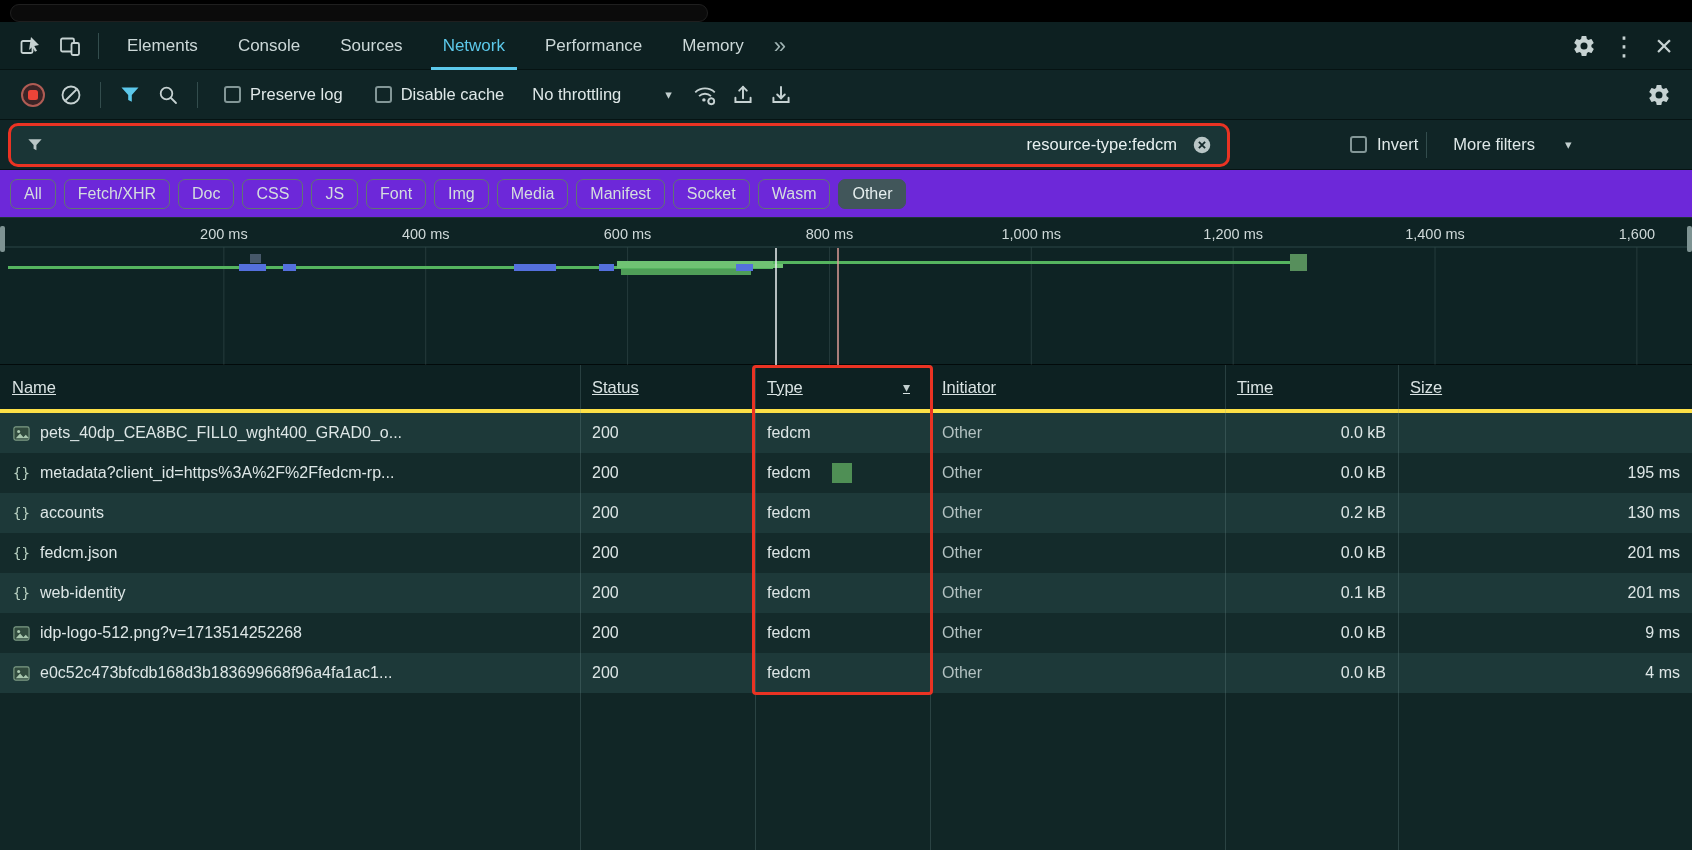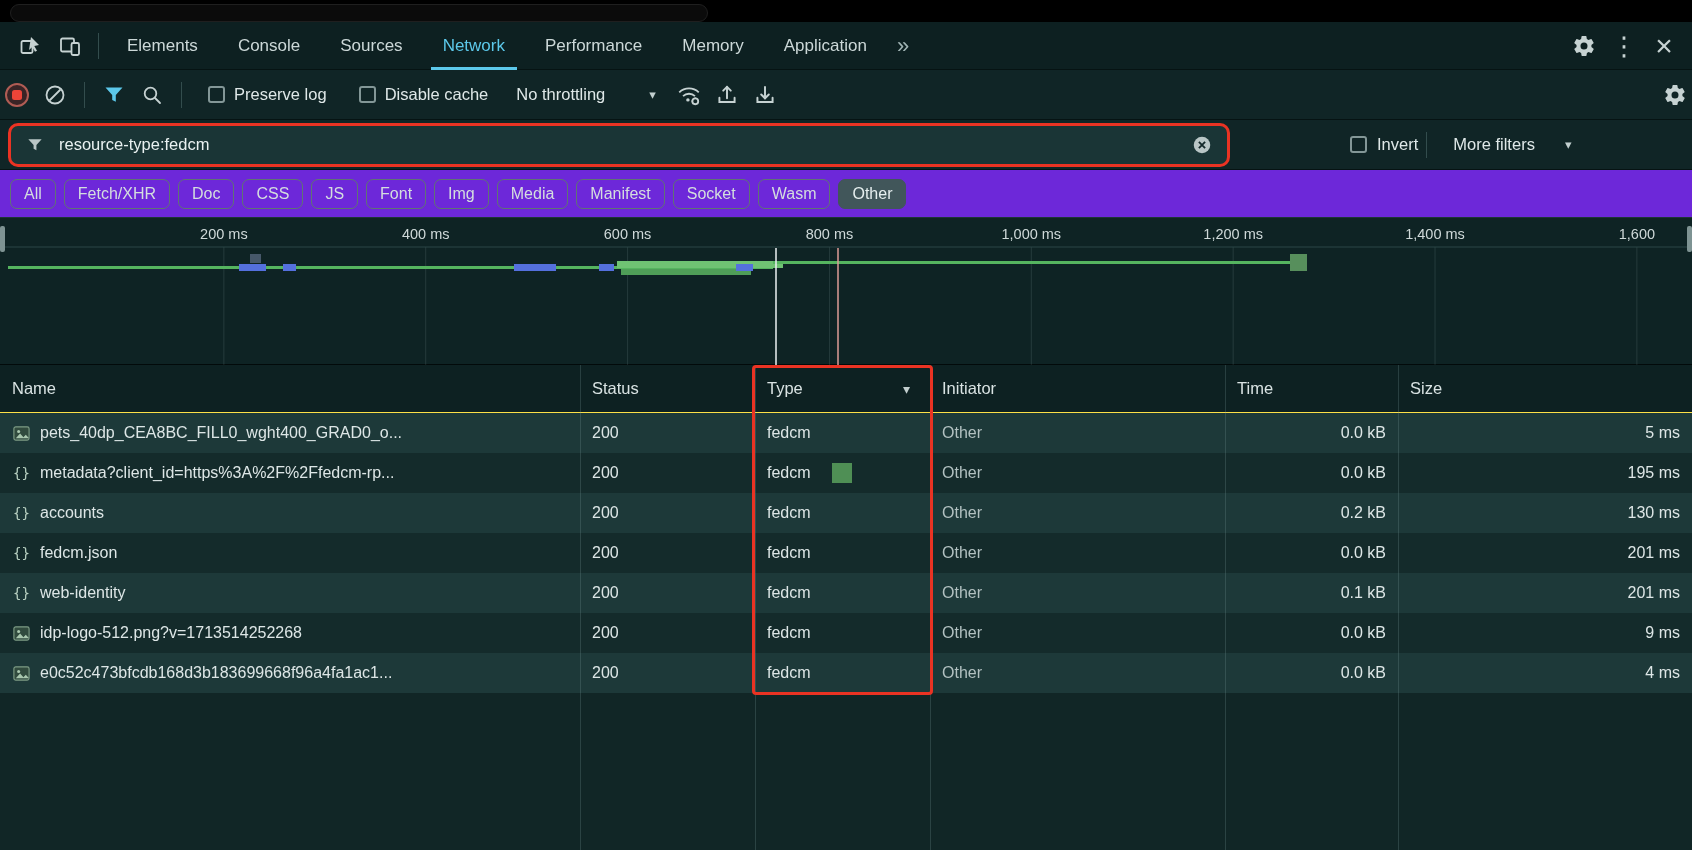--- a/index.html
+++ b/index.html
@@ -18,50 +18,50 @@
   .tabs { display:flex; height:48px; align-items:stretch; }
   .tab { padding:0 20px; display:flex; align-items:center; font-size:17px; color:#ccd8d8; position:relative; cursor:pointer; white-space:nowrap; }
   .tab.active { color:#5cc8ea; }
   .tab.active::after { content:""; position:absolute; left:8px; right:8px; bottom:0; height:3px; background:#5cc8ea; }
   .moretabs { font-size:22px; color:#9fb3b3; padding:0 10px; letter-spacing:2px; }
   .flexspace { flex:1; }
   .glyph { font-size:26px; line-height:1; color:#c6d2d2; }
   .glyph.close { font-size:30px; font-weight:300; }
 
   
-  .nettoolbar { height:50px; background:#102526; display:flex; align-items:center; gap:4px; padding:0 0; border-bottom:1px solid #061313; }
+  .nettoolbar { height:50px; background:#102526; display:flex; align-items:center; gap:4px; padding:0 16px; border-bottom:1px solid #061313; }
   .toolicon { width:34px; height:34px; display:flex; align-items:center; justify-content:center; cursor:pointer; flex:0 0 auto; }
   .check { display:flex; align-items:center; gap:9px; margin:0 14px; cursor:pointer; }
   .cb { width:17px; height:17px; border:2px solid #839797; border-radius:3px; flex:0 0 auto; }
   .cklabel { font-size:16.5px; color:#dfe8e8; white-space:nowrap; }
   .throttle { display:flex; align-items:center; gap:44px; margin:0 12px 0 10px; font-size:16.5px; color:#dfe8e8; cursor:pointer; white-space:nowrap; }
   .caret { font-size:13px; color:#c2cfcf; }
 
   
   .filterrow { height:50px; background:#102526; display:flex; align-items:center; padding:0 8px; border-bottom:1px solid #061313; }
   .filterbox { width:1222px; height:44px; border:3px solid #ea3323; border-radius:10px; background:#1a3536; display:flex; align-items:center; padding:0 14px; gap:12px; flex:0 0 auto; }
-  .filterbox input { flex:1; background:transparent; border:none; outline:none; color:#e9f1f1; font-size:16.5px; font-family:"Liberation Sans", sans-serif; }
+  .filterbox input { flex:1; background:transparent; border:none; outline:none; color:#e9f1f1; font-size:16.5px; font-family:"Liberation Sans", sans-serif;text-align:right; }
   .invert { display:flex; align-items:center; gap:10px; margin-left:120px; cursor:pointer; }
   .morefilters { display:flex; align-items:center; gap:30px; margin-left:18px; font-size:16.5px; color:#dfe8e8; cursor:pointer; white-space:nowrap; }
 
   
   .chiprow { height:48px; background:#6d28d9; display:flex; align-items:center; gap:8px; padding:0 10px; border-bottom:1px solid #1d3535; }
   .chip { padding:5px 13px; border:1px solid #5f7474; border-radius:7px; font-size:16px; color:#d4dede; cursor:pointer; white-space:nowrap; }
   .chip.selected { background:#41565a; border-color:#41565a; color:#e6efef; }
 
   
   .overview { height:147px; position:relative; background:#0e2324; border-bottom:1px solid #020a0a; }
   .overview svg { position:absolute; left:0; top:0; }
   .ov-handle { position:absolute; width:5px; height:26px; top:8px; background:#7e9393; border-radius:2px; }
   .ov-handle.left { left:0; } .ov-handle.right { right:0; }
 
   
   .table { position:relative; height:485px; background:#112626; overflow:hidden; }
   .gridcols { display:grid; grid-template-columns:580px 175px 175px 295px 173px 294px; }
-  .thead { height:48px; background:#0d2122; align-items:center; border-bottom:1px solid #fde047; font-size:16.5px; color:#d9e3e3; }
+  .thead { height:48px; background:#0d2122; align-items:center; border-bottom:4px solid #fde047; font-size:16.5px; color:#d9e3e3;text-decoration:underline; }
   .hcell { padding:0 12px; display:flex; align-items:center; height:100%; cursor:pointer; }
   .hcell .sort { margin-left:auto; padding-right:8px; font-size:14px; color:#c2cfcf; }
   .trow { height:40px; align-items:center; font-size:16px; cursor:pointer; }
   .trow.light { background:#1d3939; }
   .trow.dark  { background:#142b2b; }
   .cell { padding:0 12px; white-space:nowrap; overflow:hidden; display:flex; align-items:center; gap:9px; height:100%; }
   .cell.right { justify-content:flex-end; }
   .cell.dim { color:#b2c1c1; }
   .name-icon { width:19px; height:19px; flex:0 0 auto; display:flex; align-items:center; justify-content:center; }
   .braces { font-family:"DejaVu Sans Mono", monospace; font-size:14px; color:#b7cfc0; }
@@ -92,21 +92,20 @@
         </svg>
     </button>
     <div class="vsep"></div>
     <div class="tabs" id="tabs">
         <div class="tab">Elements</div>
         <div class="tab">Console</div>
         <div class="tab">Sources</div>
         <div class="tab active">Network</div>
         <div class="tab">Performance</div>
         <div class="tab">Memory</div>
-        <div class="tab">Application</div>
       </div>
     <span class="moretabs">»</span>
     <div class="flexspace"></div>
     <button class="iconbtn">
       <svg width="24" height="24" viewBox="0 0 24 24">
           <path d="M19.4 13c.04-.32.06-.66.06-1s-.02-.68-.07-1l2.1-1.65a.5.5 0 0 0 .12-.64l-2-3.46a.5.5 0 0 0-.6-.22l-2.49 1a7.3 7.3 0 0 0-1.7-.98l-.38-2.65A.5.5 0 0 0 14 2h-4a.5.5 0 0 0-.5.42l-.38 2.65c-.62.26-1.18.6-1.7.98l-2.48-1a.5.5 0 0 0-.61.22l-2 3.46a.5.5 0 0 0 .12.64L4.56 11c-.04.32-.06.66-.06 1s.02.68.07 1l-2.1 1.65a.5.5 0 0 0-.12.64l2 3.46c.14.24.42.33.6.22l2.49-1c.52.4 1.08.73 1.7.98l.38 2.65a.5.5 0 0 0 .5.42h4a.5.5 0 0 0 .5-.42l.38-2.65a7.3 7.3 0 0 0 1.7-.98l2.48 1c.23.09.47 0 .61-.22l2-3.46a.5.5 0 0 0-.12-.64L19.4 13zM12 15.5a3.5 3.5 0 1 1 0-7 3.5 3.5 0 0 1 0 7z" fill="#c6d2d2"></path>
         </svg>
     </button>
     <button class="iconbtn">
         <span class="glyph">⋮</span>
@@ -292,21 +291,20 @@
               </svg>
             </span>
             <span>pets_40dp_CEA8BC_FILL0_wght400_GRAD0_o...</span>
           </div>
           <div class="cell">200</div>
           <div class="cell">
             <span>fedcm</span>
           </div>
           <div class="cell dim">Other</div>
           <div class="cell right">0.0 kB</div>
-          <div class="cell right">5 ms</div>
         </div>
         <div class="trow gridcols dark">
           <div class="cell">
             <span class="name-icon">
               <span class="braces">{}</span>
             </span>
             <span>metadata?client_id=https%3A%2F%2Ffedcm-rp...</span>
           </div>
           <div class="cell">200</div>
           <div class="cell">

